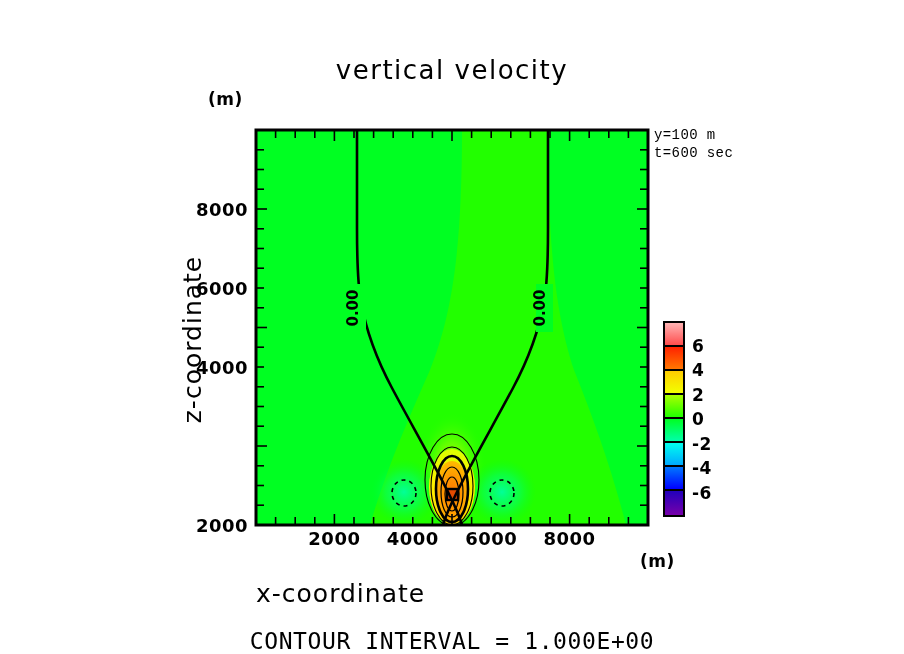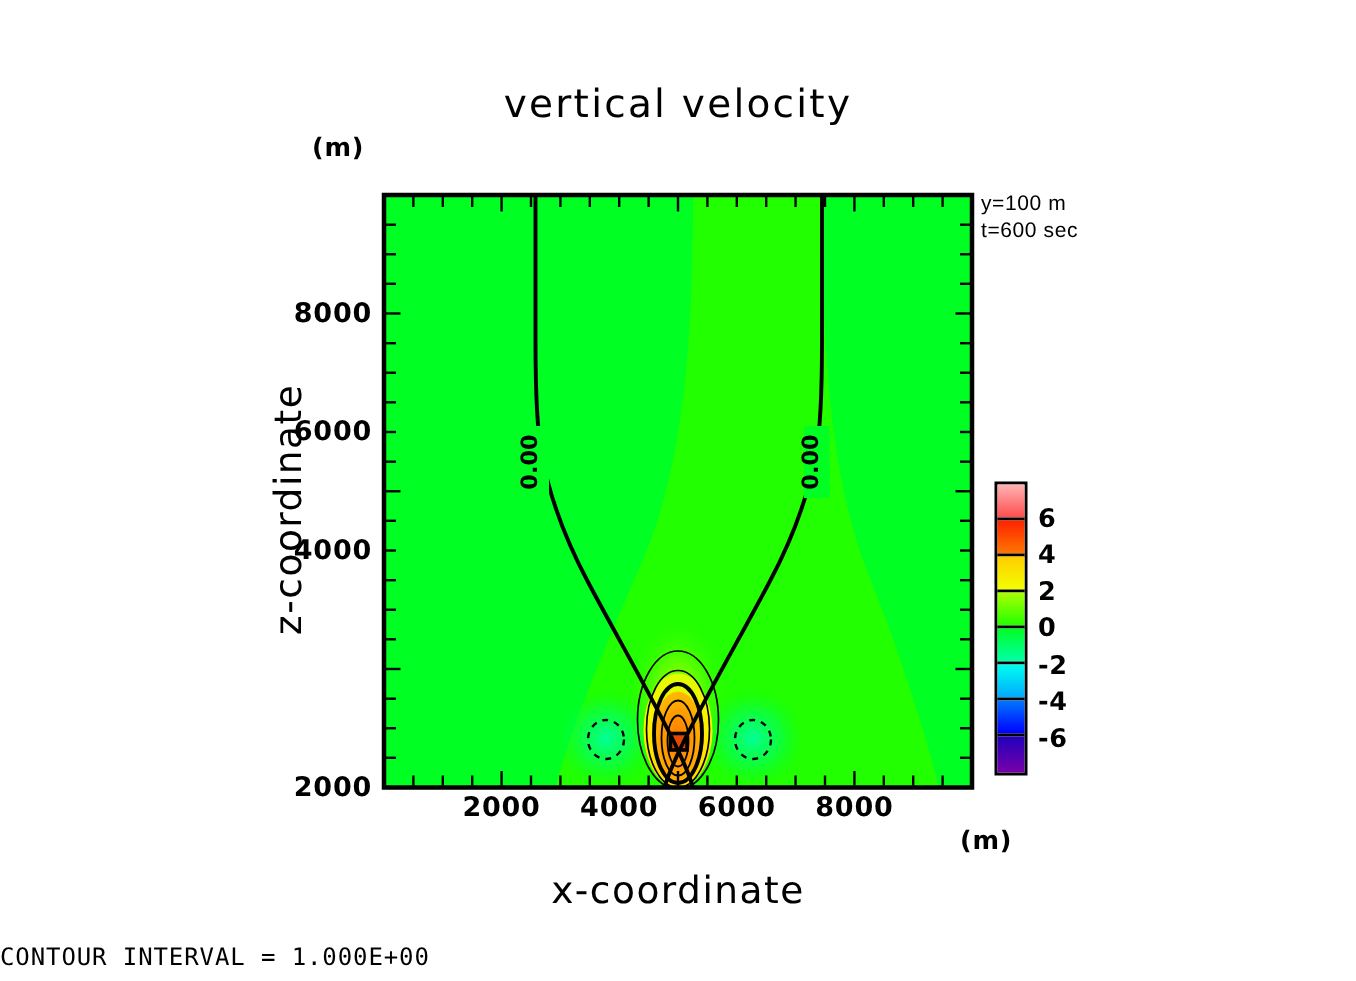--- a/index.html
+++ b/index.html
@@ -56,31 +56,31 @@
     font-size: 25px;
     letter-spacing: 1px;
     transform: rotate(-90deg);
     transform-origin: 50% 50%;
   }
   #x-axis-title {
     position: absolute;
     left: 256px;
     top: 579px;
     width: 392px;
-    text-align: center;
+    text-align: left;
     font-size: 25px;
     letter-spacing: 1px;
   }
   #contour-interval-caption {
     position: absolute;
     left: 0;
     top: 628px;
     width: 904px;
-    text-align: left;
-    font-size: 16px;
+    text-align: center;
+    font-size: 23px;
     letter-spacing: 0.6px;
     font-family: "DejaVu Sans Mono", monospace;
   }
   .tick-label-y {
     position: absolute;
     right: 0;
     width: 70px;
     text-align: right;
     font-size: 18px;
     font-weight: bold;
@@ -109,21 +109,21 @@
     letter-spacing: 0.5px;
     transform: translateX(-50%);
   }
   #annotation-box {
     position: absolute;
     left: 654px;
     top: 126px;
     font-size: 14px;
     line-height: 18px;
     letter-spacing: 0.4px;
-    font-family: Liberation Sans, sans-serif;
+    font-family: Liberation Mono, monospace;
   }
   #colorbar-wrap {
     position: absolute;
     left: 663px;
     top: 321px;
     width: 22px;
     height: 196px;
     border: 2px solid #000;
     box-sizing: border-box;
   }

